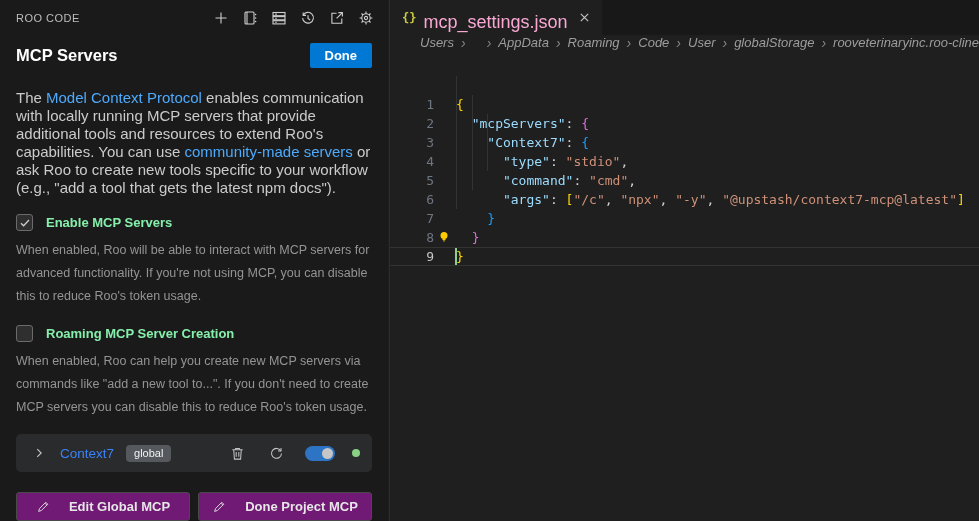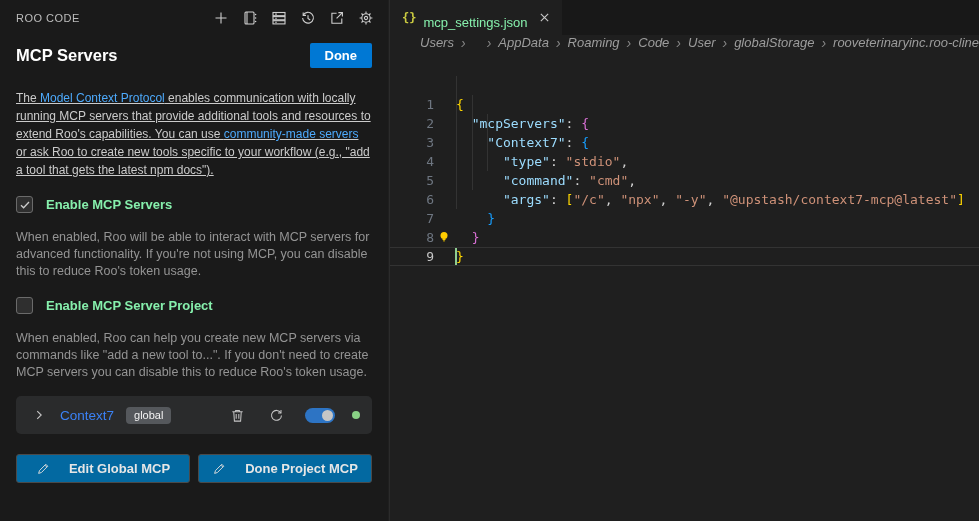--- a/index.html
+++ b/index.html
@@ -15,62 +15,62 @@
   .tool-btn { width:20px; height:20px; display:flex; align-items:center; justify-content:center;
     color:#cfcfcf; cursor:pointer; border-radius:3px; }
   .tool-btn svg { stroke:#cfcfcf; fill:none; stroke-width:1.1; }
 
   .page-header { display:flex; justify-content:space-between; align-items:center; padding:15px 16px 0 16px; }
   .page-title { font-size:16.5px; font-weight:bold; color:#ffffff; }
   .done-btn { background:#0078d4; color:#fff; border:none; border-radius:2px;
     font-size:13px; font-weight:600; padding:5px 15px; cursor:pointer;
     font-family:"Liberation Sans", sans-serif; }
 
-  .intro { margin:21px 16px 9px 16px; font-size:12px; line-height:18px; color:#cbcbcb;text-decoration:underline; }
+  .intro { margin:21px 16px 9px 16px; font-size:15px; line-height:18px; color:#cbcbcb; }
   .link { color:#4daafc; cursor:pointer; text-decoration:none; }
 
   .toggle-sec { margin:17px 16px 0 16px; }
   .toggle-head { display:flex; align-items:center; gap:13px; }
   .checkbox { width:17px; height:17px; border:1px solid #6b6b6b; border-radius:3px;
     background:#2f2f2f; display:flex; align-items:center; justify-content:center; cursor:pointer; flex:0 0 auto; }
   .checkbox .check { display:none; }
   .checkbox.checked .check { display:block; }
   .toggle-label { font-size:13px; font-weight:bold; color:#86efac; }
-  .toggle-desc { margin-top:16px; font-size:12.5px; line-height:17px; color:#949494; }
+  .toggle-desc { margin-top:8px; font-size:12.5px; line-height:23px; color:#949494; }
 
   .server-row { margin:15px 16px 0 16px; height:38px; background:#2a2b2c; border-radius:5px;
     display:flex; align-items:center; padding:0 12px; }
   .chev { display:flex; align-items:center; color:#c5c5c5; cursor:pointer; margin-left:4px; }
   .server-name { margin-left:14px; font-size:13.5px; color:#3b82f6; }
   .badge { margin-left:12px; background:#55585c; color:#f2f2f2; font-size:11px;
     padding:2.5px 8px; border-radius:4px; }
   .row-spacer { flex:1; }
   .row-icon { width:20px; height:20px; display:flex; align-items:center; justify-content:center;
     color:#c5c5c5; cursor:pointer; margin-left:19px; }
   .row-icon svg { stroke:#c5c5c5; fill:none; stroke-width:1.1; }
   .switch { width:30px; height:15px; border-radius:8px; background:#2d74c4; margin-left:19px;
     position:relative; cursor:pointer; }
   .switch .knob { position:absolute; top:2px; width:11px; height:11px; border-radius:50%; background:#c6c6c6; }
   .switch.on .knob { right:2.5px; }
   .status-dot { width:8px; height:8px; border-radius:50%; background:#89d185; margin-left:17px; }
 
   .footer { display:flex; gap:8px; margin:20px 16px 0 16px; }
-  .edit-btn { flex:1; height:29px; background:#0369a1; border:1px solid #4a4a4a; border-radius:3px;
+  .edit-btn { flex:1; height:29px; background:#701a75; border:1px solid #4a4a4a; border-radius:3px;
     display:flex; align-items:center; justify-content:center; gap:19px; color:#e6e6e6;
     font-size:13px; font-weight:600; cursor:pointer; font-family:"Liberation Sans", sans-serif; }
   .edit-btn svg { stroke:#dcdcdc; fill:none; stroke-width:1.1; }
 
   
   .editor { position:absolute; left:389px; top:0; right:0; height:521px; background:#1f1f1f;
     border-left:1px solid #2b2b2b; }
   .tabbar { height:35px; background:#181818; display:flex; }
   .tab { height:35px; background:#1f1f1f; display:inline-flex; align-items:center;
     padding:0 12px; gap:7px; cursor:pointer; min-width:150px; }
   .json-icon { font-family:"DejaVu Sans Mono", monospace; font-size:12px; font-weight:bold; color:#cbcb41; }
-  .tab-label { font-size:13px; color:#86efac;margin-top:9px; }
+  .tab-label { font-size:18px; color:#f9a8d4;margin-top:9px; }
   .tab-close { margin-left:4px; display:flex; align-items:center; cursor:pointer; }
   .tab-close svg { stroke:#c8c8c8; stroke-width:1.2; }
 
   .breadcrumb { height:22px; display:flex; align-items:flex-start; padding-left:30px;
     font-size:13px; color:#9d9d9d; white-space:nowrap; overflow:hidden;font-style:italic; }
   .bc-item { cursor:pointer; }
   .bc-empty { display:inline-block; width:38px; }
   .bc-sep { margin:0 7px; color:#868686; font-size:14px; }
 
   .code { position:relative; font-family:"DejaVu Sans Mono", monospace; font-size:13px;
@@ -163,21 +163,21 @@
         <span class="toggle-label">Enable MCP Servers</span>
       </div>
       <div class="toggle-desc">When enabled, Roo will be able to interact with MCP servers for advanced functionality. If you're not using MCP, you can disable this to reduce Roo's token usage.</div>
     </div>
 
     <div class="toggle-sec">
       <div class="toggle-head">
         <span class="checkbox">
           
         </span>
-        <span class="toggle-label">Enable MCP Server Project</span>
+        <span class="toggle-label">Roaming MCP Server Creation</span>
       </div>
       <div class="toggle-desc">When enabled, Roo can help you create new MCP servers via commands like "add a new tool to...". If you don't need to create MCP servers you can disable this to reduce Roo's token usage.</div>
     </div>
 
     <div class="server-row">
       <span class="chev">
         <svg width="14" height="14" viewBox="0 0 16 16">
             <path d="M6 3.5L10.5 8 6 12.5" fill="none" stroke="#c5c5c5" stroke-width="1.3"></path>
           </svg>
       </span>

